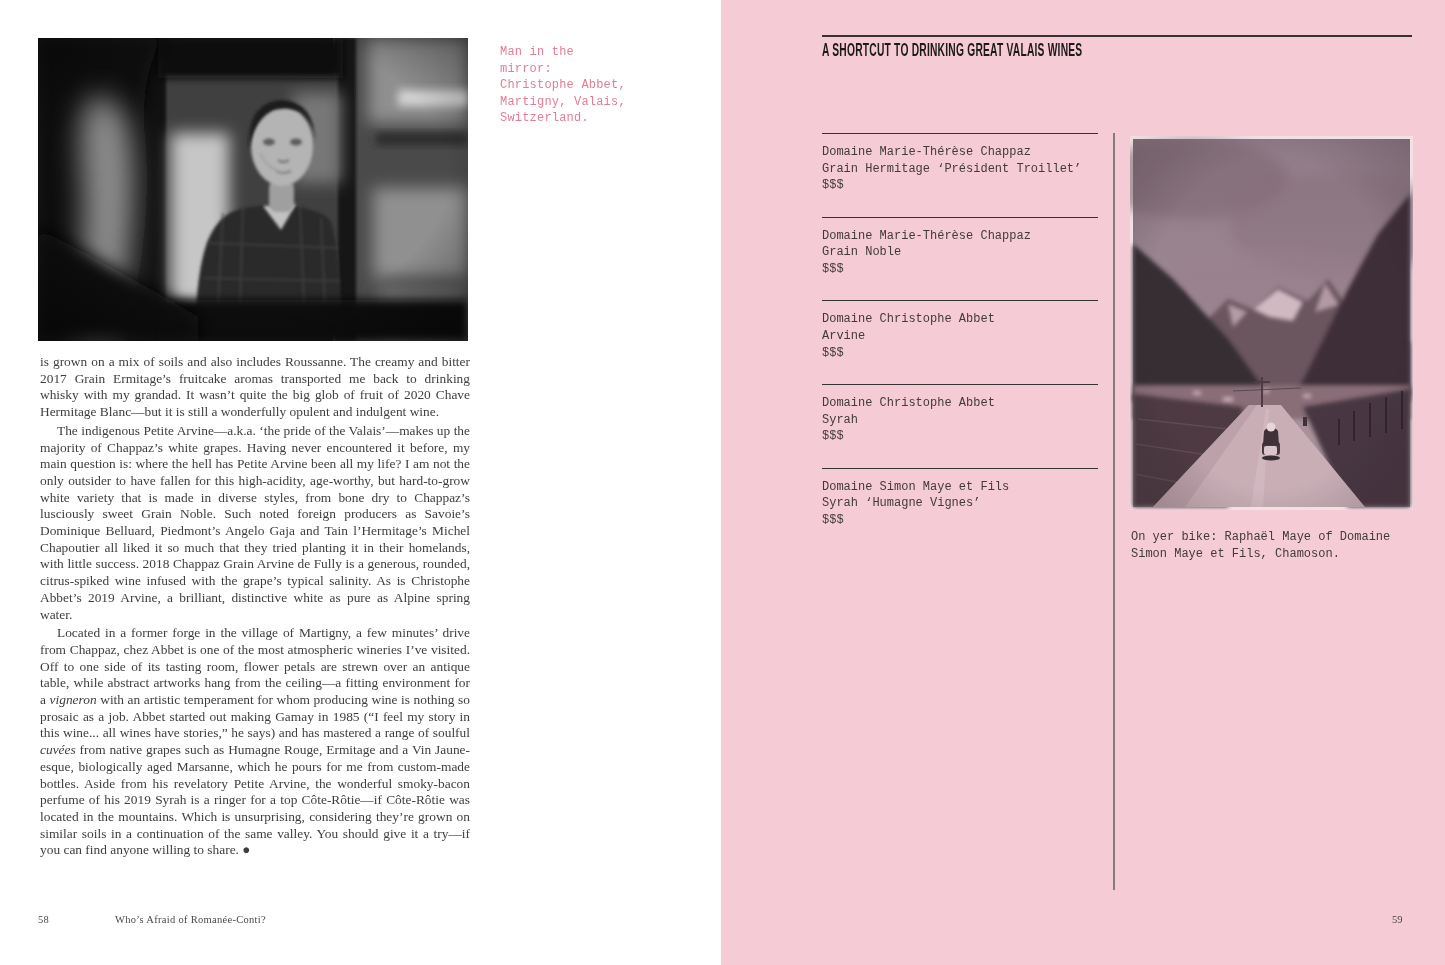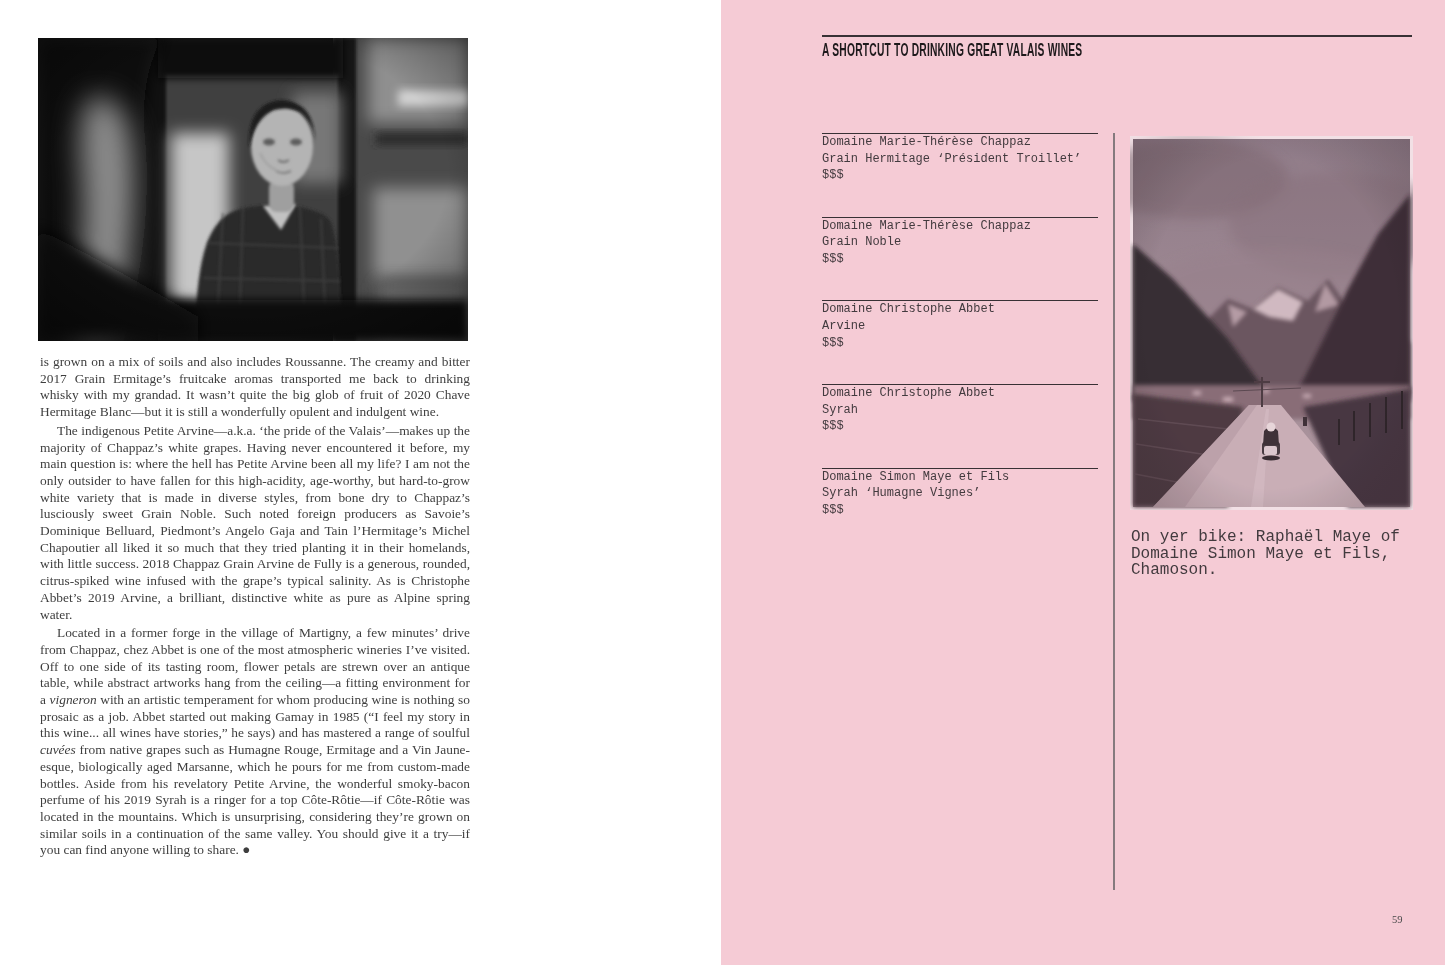--- a/index.html
+++ b/index.html
@@ -33,30 +33,30 @@
   .page-right{position:absolute; left:721px; top:0; width:724px; height:965px; background:var(--pink-bg,#f5cbd5);}
   .header-rule{position:absolute; left:101px; top:35px; width:590px; height:2px; background:var(--rule-dark,#383135);}
   .section-header{
     position:absolute; left:101px; top:40px; margin:0;
     font-family:"Liberation Sans", sans-serif; font-weight:bold;
     font-size:19px; line-height:20px; letter-spacing:0.4px;
     color:var(--header-text,#1e1a1c);
     transform:scaleX(0.54); transform-origin:0 0; white-space:nowrap;
   }
   .wine-list{position:absolute; left:101px; top:133px; width:276px;}
-  .wine-entry{height:83.7px; box-sizing:border-box; border-top:1.5px solid var(--rule-dark,#383135); padding-top:0;}
+  .wine-entry{height:83.7px; box-sizing:border-box; border-top:1.5px solid var(--rule-dark,#383135); padding-top:10px;}
   .wine-entry div{
     font-family:"Liberation Mono", monospace; font-size:12px; line-height:16.6px;
     color:var(--list-text,#423a3e); letter-spacing:0px;
   }
   .v-rule{position:absolute; left:392px; top:133px; width:1.5px; height:757px; background:#857a7e;}
   .photo-right{position:absolute; left:409px; top:136px; width:283px; height:374px; margin:0; overflow:hidden;}
   .caption-dark{
     position:absolute; left:410px; top:529px; width:276px;
-    font-size:16px; line-height:16.6px; color:var(--list-text,#423a3e);
+    font-size:12px; line-height:16.6px; color:var(--list-text,#423a3e);
   }
   .footer-right{position:absolute; left:0; top:914px; width:644px; height:20px;
     font-size:10.5px; color:#4a4a4a;}
   .footer-right span{position:absolute; left:671px; top:0;}
 </style>
 </head>
 <body>
 
 <div class="spread">
 
@@ -122,27 +122,32 @@
         <rect x="120" y="262" width="310" height="41" fill="#0d0d0d" filter="url(#lb3)"></rect>
         <rect x="120" y="0" width="185" height="40" fill="#0c0c0c" filter="url(#lb3)"></rect>
 
         <path d="M0 0 L125 0 Q100 40 108 110 Q114 200 86 303 L0 303 Z" fill="#0a0a0a" filter="url(#lb2)"></path>
         <path d="M52 60 Q92 52 96 125 Q100 205 78 303 L34 303 Q50 190 42 120 Q40 78 52 60 Z" fill="#8a8a8a" filter="url(#lb1)"></path>
         <path d="M0 190 Q70 225 160 278 L160 303 L0 303 Z" fill="#070707" filter="url(#lb2)"></path>
         <rect width="430" height="303" fill="url(#vig)"></rect>
       </svg>
     </figure>
 
+    <aside class="caption caption-pink">Man in the mirror: Christophe Abbet, Martigny, Valais, Switzerland.</aside>
 
     <article class="article-body">
         <p class="para"><span>is grown on a mix of soils and also includes Roussanne. The creamy and bitter 2017 Grain Ermitage’s fruitcake aromas transported me back to drinking whisky with my grandad. It wasn’t quite the big glob of fruit of 2020 Chave Hermitage Blanc—but it is still a wonderfully opulent and indulgent wine.</span></p>
         <p class="para indent"><span>The indigenous Petite Arvine—a.k.a. ‘the pride of the Valais’—makes up the majority of Chappaz’s white grapes. Having never encountered it before, my main question is: where the hell has Petite Arvine been all my life? I am not the only outsider to have fallen for this high-acidity, age-worthy, but hard-to-grow white variety that is made in diverse styles, from bone dry to Chappaz’s lusciously sweet Grain Noble. Such noted foreign producers as Savoie’s Dominique Belluard, Piedmont’s Angelo Gaja and Tain l’Hermitage’s Michel Chapoutier all liked it so much that they tried planting it in their homelands, with little success. 2018 Chappaz Grain Arvine de Fully is a generous, rounded, citrus-spiked wine infused with the grape’s typical salinity. As is Christophe Abbet’s 2019 Arvine, a brilliant, distinctive white as pure as Alpine spring water.</span></p>
         <p class="para indent"><span>Located in a former forge in the village of Martigny, a few minutes’ drive from Chappaz, chez Abbet is one of the most atmospheric wineries I’ve visited. Off to one side of its tasting room, flower petals are strewn over an antique table, while abstract artworks hang from the ceiling—a fitting environment for a </span><span class="it">vigneron</span><span> with an artistic temperament for whom producing wine is nothing so prosaic as a job. Abbet started out making Gamay in 1985 (“I feel my story in this wine... all wines have stories,” he says) and has mastered a range of soulful </span><span class="it">cuvées</span><span> from native grapes such as Humagne Rouge, Ermitage and a Vin Jaune-esque, biologically aged Marsanne, which he pours for me from custom-made bottles. Aside from his revelatory Petite Arvine, the wonderful smoky-bacon perfume of his 2019 Syrah is a ringer for a top Côte-Rôtie—if Côte-Rôtie was located in the mountains. Which is unsurprising, considering they’re grown on similar soils in a continuation of the same valley. You should give it a try—if you can find anyone willing to share. ●</span></p>
       </article>
 
+    <footer class="footer-left">
+      <span class="pagenum">58</span>
+      <span class="booktitle">Who’s Afraid of Romanée-Conti?</span>
+    </footer>
   </section>
 
   <section class="page-right">
 
     <div class="header-rule"></div>
     <h1 class="section-header">A SHORTCUT TO DRINKING GREAT VALAIS WINES</h1>
 
     <div class="wine-list">
         <div class="wine-entry">
           <div class="wine-producer">Domaine Marie-Thérèse Chappaz</div>

